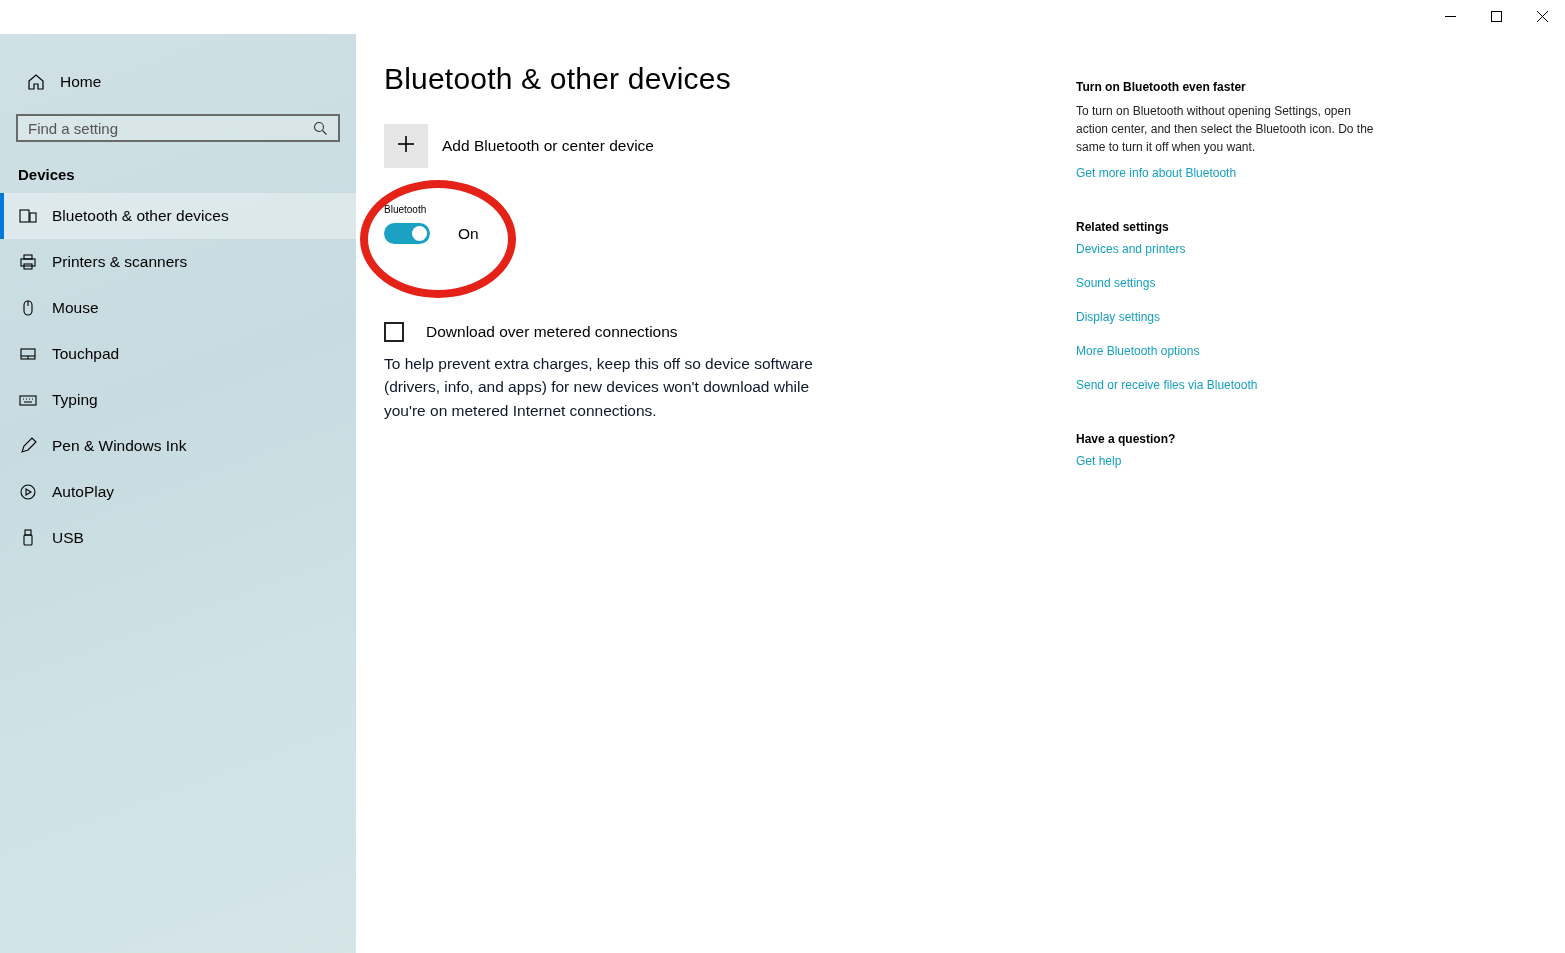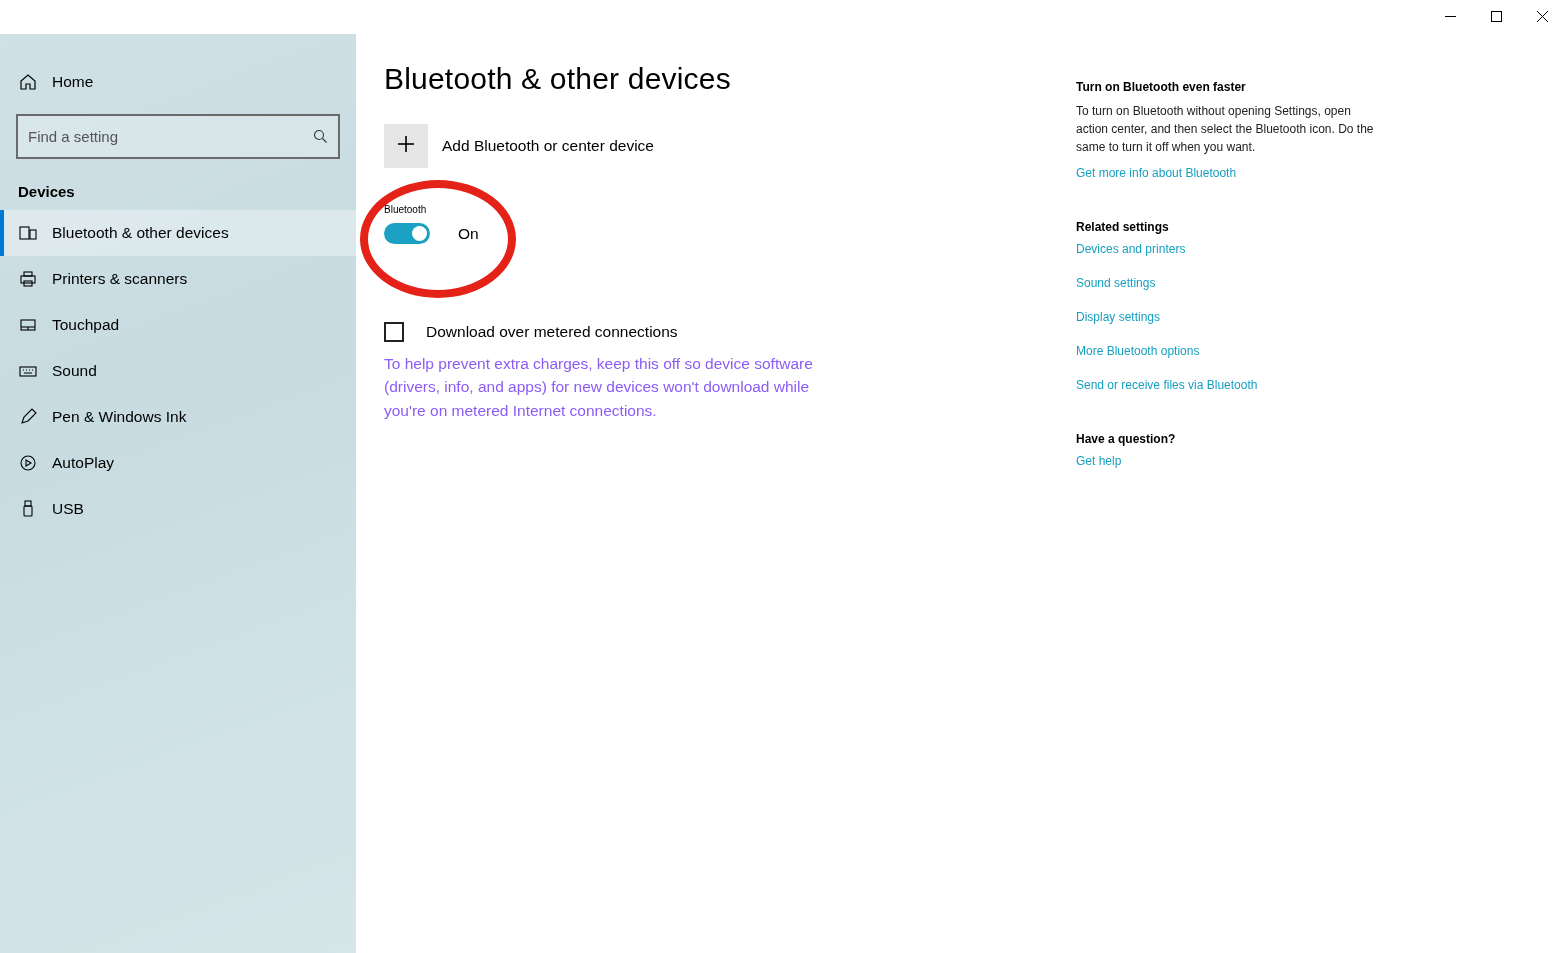--- a/index.html
+++ b/index.html
@@ -13,24 +13,24 @@
   .back-btn svg { width: 16px; height: 16px; }
   .titlebar-title { font-size: 12px; padding-left: 18px; }
   .titlebar-right { flex: 1; display: flex; align-items: center; justify-content: flex-end; height: 100%; background: #fff; }
   .win-btn { width: 46px; height: 100%; display: flex; align-items: center; justify-content: center; cursor: pointer; }
   .win-btn svg { width: 11px; height: 11px; }
 
   .content { display: flex; flex: 1; min-height: 0; }
 
   
   .sidebar { width: 356px; background: linear-gradient(160deg, #d0e1e5 0%, #c7dbe0 40%, #cfe2e6 70%, #d5e5e8 100%); padding-top: 28px; }
-  .home-row { display: flex; align-items: center; height: 40px; padding-left: 18px; cursor: pointer; font-size: 15.5px; }
+  .home-row { display: flex; align-items: center; height: 40px; padding-left: 26px; cursor: pointer; font-size: 15.5px; }
   .home-row .icon { width: 20px; margin-right: 14px; display: flex; align-items: center; justify-content: center; }
   .search-wrap { padding: 12px 16px 4px 16px; }
-  .search { width: 324px; height: 45px; border: 2px solid #6a6a6a; background: rgba(255,255,255,0.23); display: flex; align-items: center; }
+  .search { width: 324px; height: 28px; border: 2px solid #6a6a6a; background: rgba(255,255,255,0.23); display: flex; align-items: center; }
   .search input { flex: 1; border: none; background: transparent; font-size: 15px; padding: 0 10px; outline: none; color: #444; }
   .search input::placeholder { color: #555; }
   .search .sicon { width: 36px; display: flex; align-items: center; justify-content: center; }
   .category { font-size: 15px; font-weight: 700; padding: 20px 0 10px 18px; }
   .nav-item { display: flex; align-items: center; height: 46px; padding-left: 18px; font-size: 15.5px; cursor: pointer; position: relative; }
   .nav-item .icon { width: 20px; margin-right: 14px; display: flex; align-items: center; justify-content: center; }
   .nav-item.active { background: rgba(255,255,255,0.35); }
   .nav-item.active::before { content: ""; position: absolute; left: 0; top: 0; bottom: 0; width: 4px; background: #0078d7; }
 
   
@@ -47,21 +47,21 @@
   .bt-label { font-size: 10px; margin-bottom: 8px; }
   .toggle-row { display: flex; align-items: center; }
   .toggle { width: 46px; height: 21px; border-radius: 11px; background: #1ba1c4; position: relative; cursor: pointer; }
   .toggle .knob { position: absolute; right: 3px; top: 3px; width: 15px; height: 15px; border-radius: 50%; background: #fff; }
   .toggle-state { margin-left: 28px; font-size: 15.5px; }
   .red-circle { position: absolute; left: -24px; top: -14px; width: 156px; height: 118px; border: 8px solid #e52218; border-radius: 50%; pointer-events: none; }
 
   .metered-section { margin-top: 48px; }
   .check-row { display: flex; align-items: center; font-size: 15.5px; margin-bottom: 10px; cursor: pointer; gap: 12px; }
   .checkbox { width: 20px; height: 20px; border: 2px solid #222; margin-right: 10px; }
-  .metered-desc { font-size: 15.5px; color: #8b5cf6; max-width: 470px; line-height: 1.5; }
+  .metered-desc { font-size: 15.5px; color: #0f172a; max-width: 470px; line-height: 1.5; }
 
   
   .right-panel { width: 300px; padding-top: 18px; font-size: 12px; }
   .rp-heading { font-weight: 600; margin-bottom: 8px; }
   .rp-text { color: #222; line-height: 1.5; margin-bottom: 10px; }
   .rp-link { color: #159fbf; cursor: pointer; margin-bottom: 14px; display: block; }
   .rp-block { margin-bottom: 40px; }
   .rp-block .rp-link { margin-bottom: 20px; }
 
   .icon svg { display: block; }
@@ -131,39 +131,48 @@
             <rect x="2" y="6" width="14" height="7" fill="none" stroke="#000" stroke-width="1.1"></rect>
             <rect x="5" y="2" width="8" height="4" fill="none" stroke="#000" stroke-width="1.1"></rect>
             <rect x="5" y="11" width="8" height="5" fill="none" stroke="#000" stroke-width="1.1"></rect>
           </svg>
       </span>
       <span>Printers &amp; scanners</span>
     </div>
     <div class="nav-item">
       <span class="icon">
         <svg width="18" height="18" viewBox="0 0 18 18">
+            <rect x="5" y="2" width="8" height="14" rx="4" fill="none" stroke="#000" stroke-width="1.1"></rect>
+            <line x1="9" y1="2" x2="9" y2="7" stroke="#000" stroke-width="1.1"></line>
+          </svg>
+      </span>
+      <span>Mouse</span>
+    </div>
+    <div class="nav-item">
+      <span class="icon">
+        <svg width="18" height="18" viewBox="0 0 18 18">
             <rect x="2" y="4" width="14" height="10" fill="none" stroke="#000" stroke-width="1.1"></rect>
             <line x1="2" y1="11" x2="16" y2="11" stroke="#000" stroke-width="1.1"></line>
             <line x1="9" y1="11" x2="9" y2="14" stroke="#000" stroke-width="1.1"></line>
           </svg>
       </span>
       <span>Touchpad</span>
     </div>
     <div class="nav-item">
       <span class="icon">
         <svg width="18" height="18" viewBox="0 0 18 18">
             <rect x="1" y="5" width="16" height="9" fill="none" stroke="#000" stroke-width="1.1"></rect>
             <line x1="4" y1="8" x2="5" y2="8" stroke="#000"></line>
             <line x1="7" y1="8" x2="8" y2="8" stroke="#000"></line>
             <line x1="10" y1="8" x2="11" y2="8" stroke="#000"></line>
             <line x1="13" y1="8" x2="14" y2="8" stroke="#000"></line>
             <line x1="5" y1="11" x2="13" y2="11" stroke="#000"></line>
           </svg>
       </span>
-      <span>Sound</span>
+      <span>Typing</span>
     </div>
     <div class="nav-item">
       <span class="icon">
         <svg width="18" height="18" viewBox="0 0 18 18">
             <path d="M3 15 L5 9 L13 1 L17 5 L9 13 Z" fill="none" stroke="#000" stroke-width="1.1"></path>
           </svg>
       </span>
       <span>Pen &amp; Windows Ink</span>
     </div>
     <div class="nav-item">

